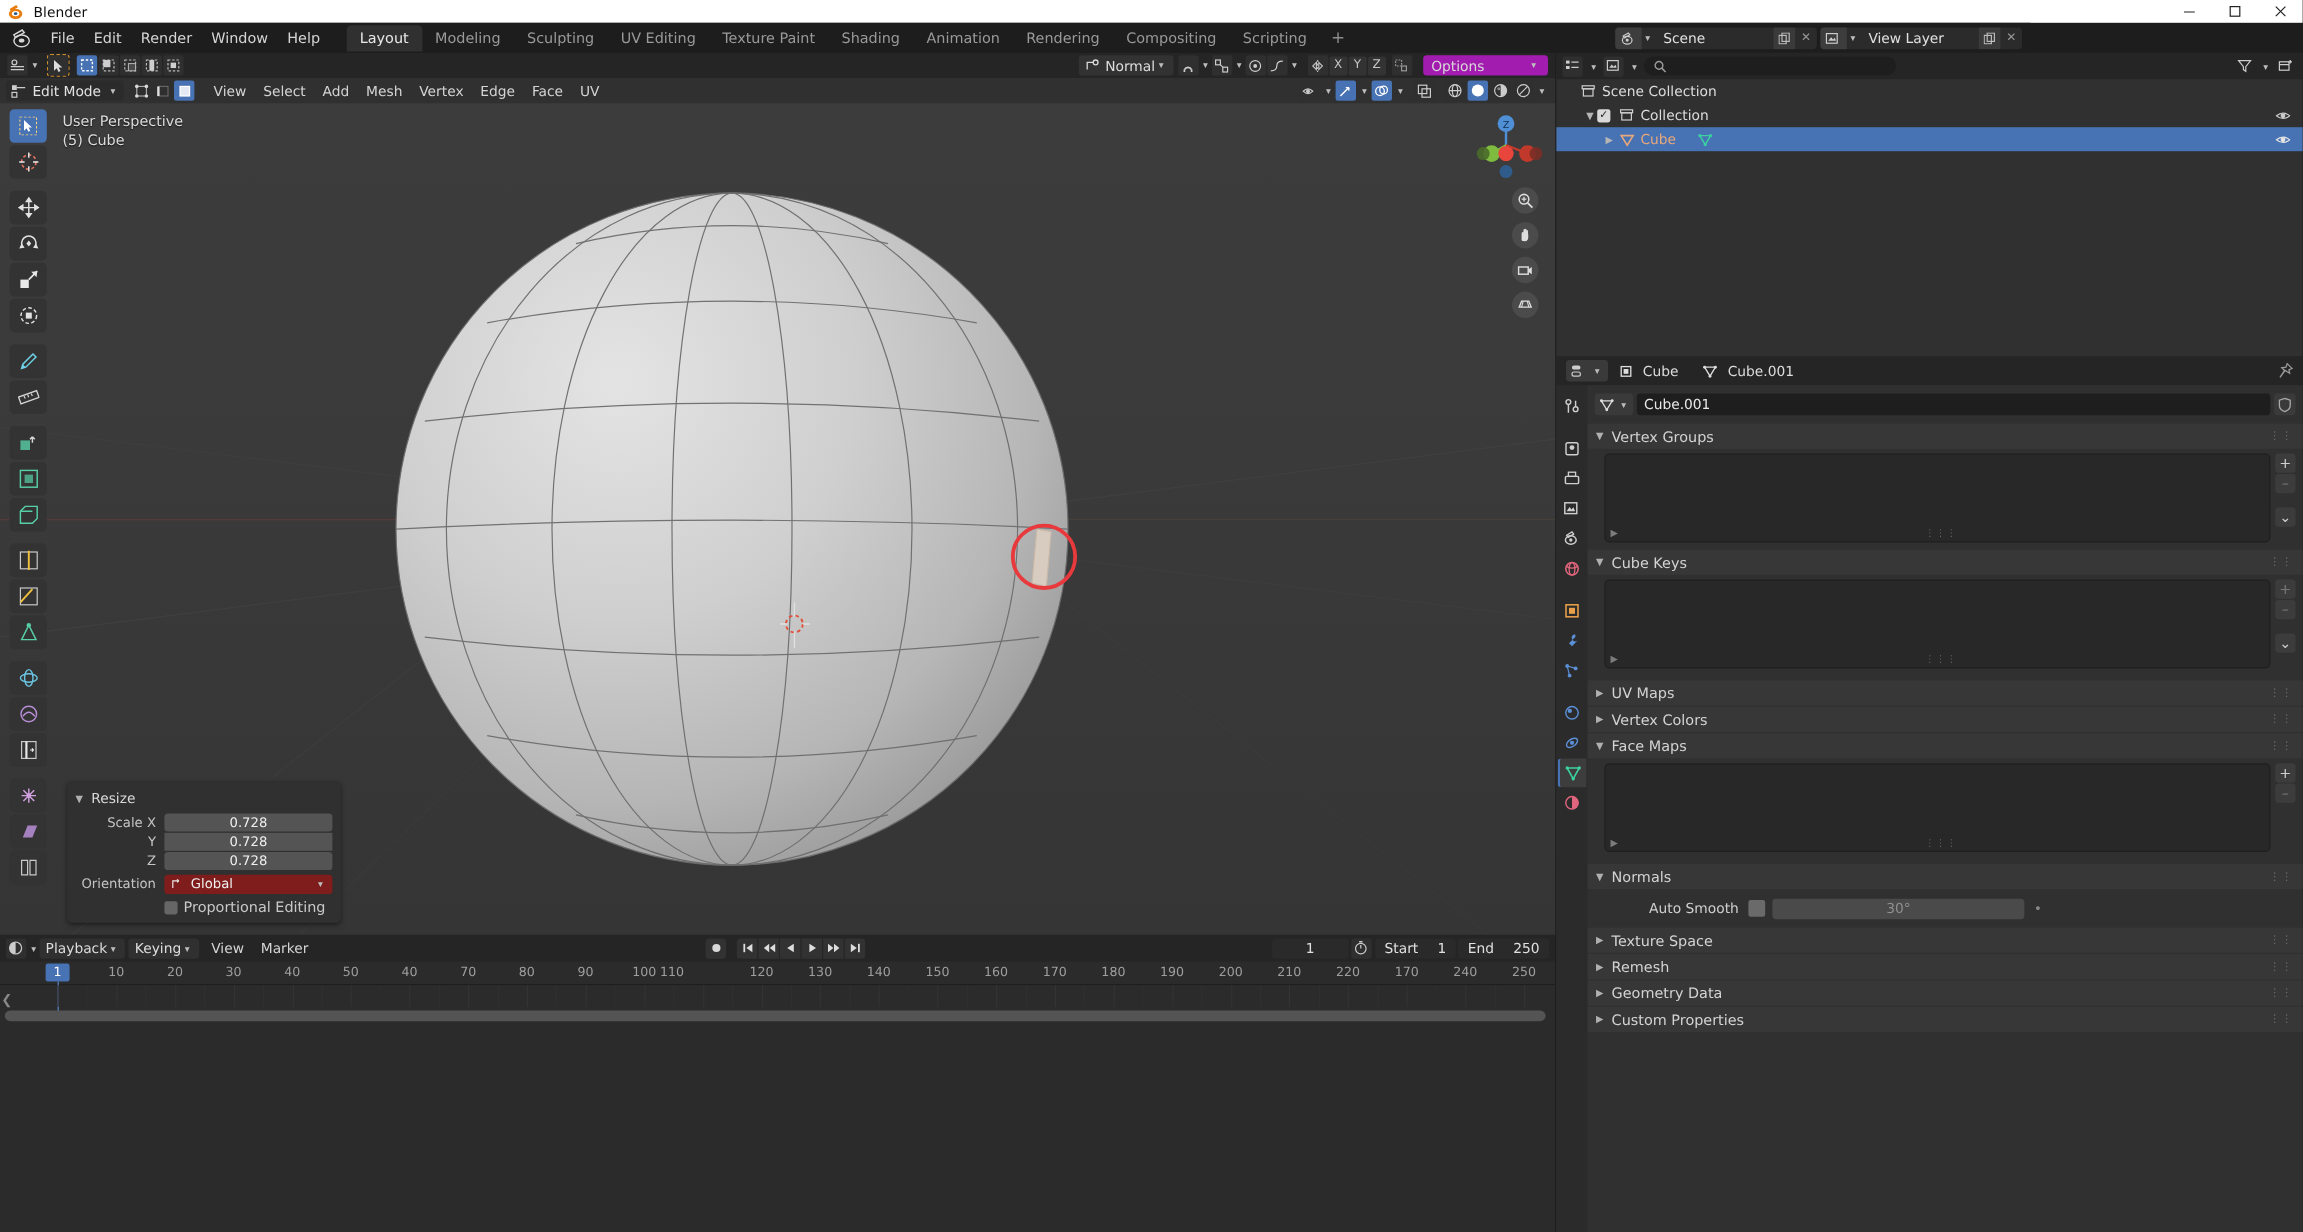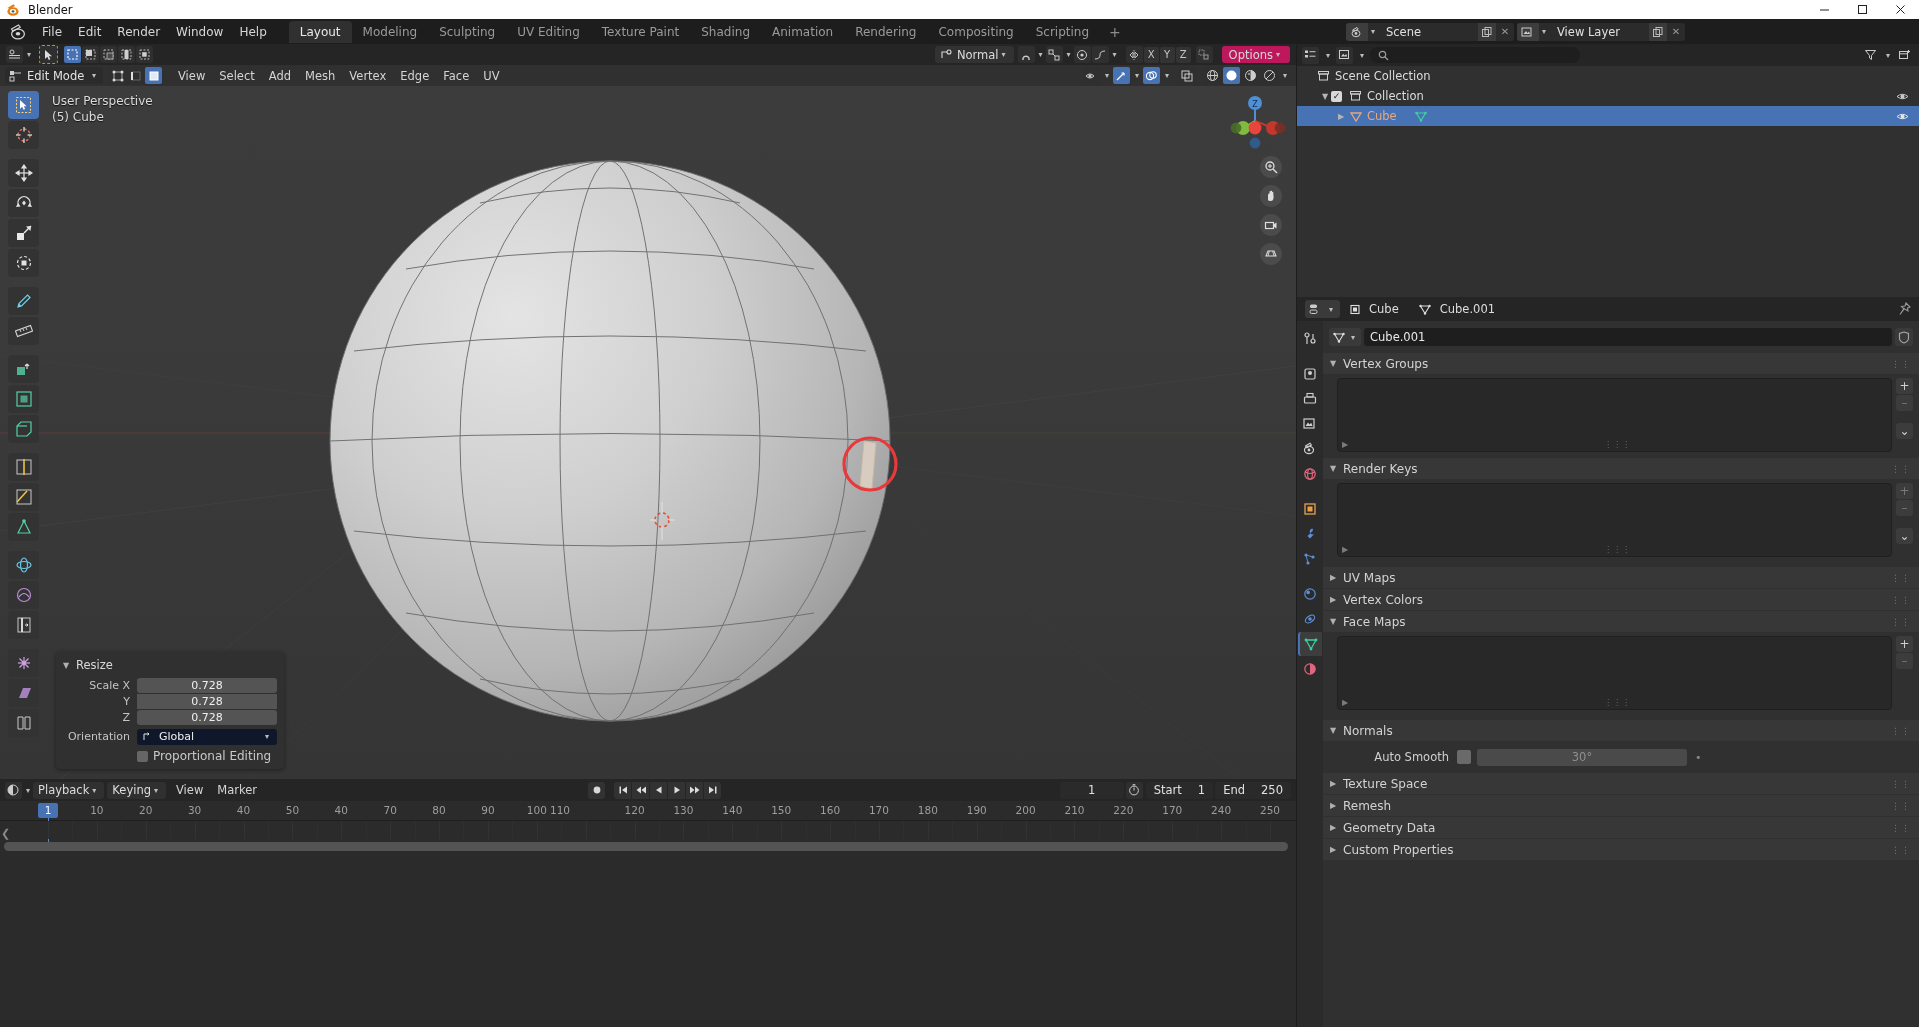--- a/index.html
+++ b/index.html
@@ -65,22 +65,22 @@
     width:17px; height:17px; background:#2f2f2f; border-radius:2px;
     display:flex; align-items:center; justify-content:center; margin-right:1px;
     color:#cfcfcf; font-size:9px;
   }
   .sq-btn.on { background:#4772b3; }
   .sq-btn.sel-on { background:#4772b3; }
   .dd-caret { color:#bdbdbd; font-size:8px; padding:0 3px; }
   .vh-right { margin-left:auto; display:flex; align-items:center; padding-right:6px; }
   .axis-btn { width:15px; height:16px; background:#333; display:flex; align-items:center;
               justify-content:center; font-size:10px; color:#c7c7c7; margin-right:1px; border-radius:2px;}
-  .opt-btn { height:17px; background:#be185d; border-radius:3px; padding:0 7px;
-             display:flex; align-items:center; font-size:11.5px; color:#d8d8d8; }
+  .opt-btn { height:17px; background:#a21caf; border-radius:3px; padding:0 7px;
+             display:flex; align-items:center; font-size:11.5px; color:#d8d8d8;gap:36px; }
   .normal-pill { display:flex; align-items:center; height:17px; background:#323232;
                  border-radius:3px; padding:0 5px; margin-right:4px; font-size:11.5px; color:#ddd;}
 
   
   .mode-header {
     position:absolute; left:0; top:65px; width:1296px; height:21px;
     background:#303030; display:flex; align-items:center; padding-left:5px;
   }
   .mode-sel {
     display:flex; align-items:center; height:17px; background:#2b2b2b; border-radius:3px;
@@ -128,21 +128,21 @@
   }
   .op-title { display:flex; align-items:center; padding:2px 6px 5px 7px; font-size:11.5px; color:#d9d9d9;}
   .op-row { display:flex; align-items:center; height:15px; margin:1px 7px; }
   .op-label { width:74px; text-align:right; font-size:11px; color:#c4c4c4; padding-right:7px;}
   .op-val {
     flex:1; height:15px; background:#545454; border-radius:3px; text-align:center;
     font-size:11px; color:#f0f0f0; line-height:15px;
   }
   .op-val.mid { border-radius:0; }
   .op-sel {
-    flex:1; height:16px; background:#0f172a; border-radius:3px;
+    flex:1; height:16px; background:#7f1d1d; border-radius:3px;
     display:flex; align-items:center; padding:0 5px; font-size:11px; color:#f0f0f0;
   }
   .op-check { display:flex; align-items:center; margin:4px 7px 0 81px; font-size:12px; color:#c9c9c9;}
   .chk { width:11px; height:11px; background:#666; border-radius:2px; margin-right:5px;}
 
   
   .tl-header {
     position:absolute; left:0; top:779px; width:1296px; height:22px;
     background:#252525; display:flex; align-items:center; padding-left:5px;
   }
@@ -1270,21 +1270,21 @@
           </div>
           <div class="pn-sidebtns">
             <div class="pn-sb">+</div>
             <div class="pn-sb dim">–</div>
             <div class="pn-sb gap">⌄</div>
           </div>
         </div>
 
         <div class="pn-head">
           <span class="pn-tri">▼</span>
-          <span>Render Keys</span>
+          <span>Cube Keys</span>
           <span class="pn-grip">⋮⋮</span>
         </div>
         <div class="pn-listwrap">
           <div class="pn-list">
             <div class="pn-list-foot">
               <span>▶</span>
               <span class="pn-list-grip">⋮⋮⋮</span>
             </div>
           </div>
           <div class="pn-sidebtns">

